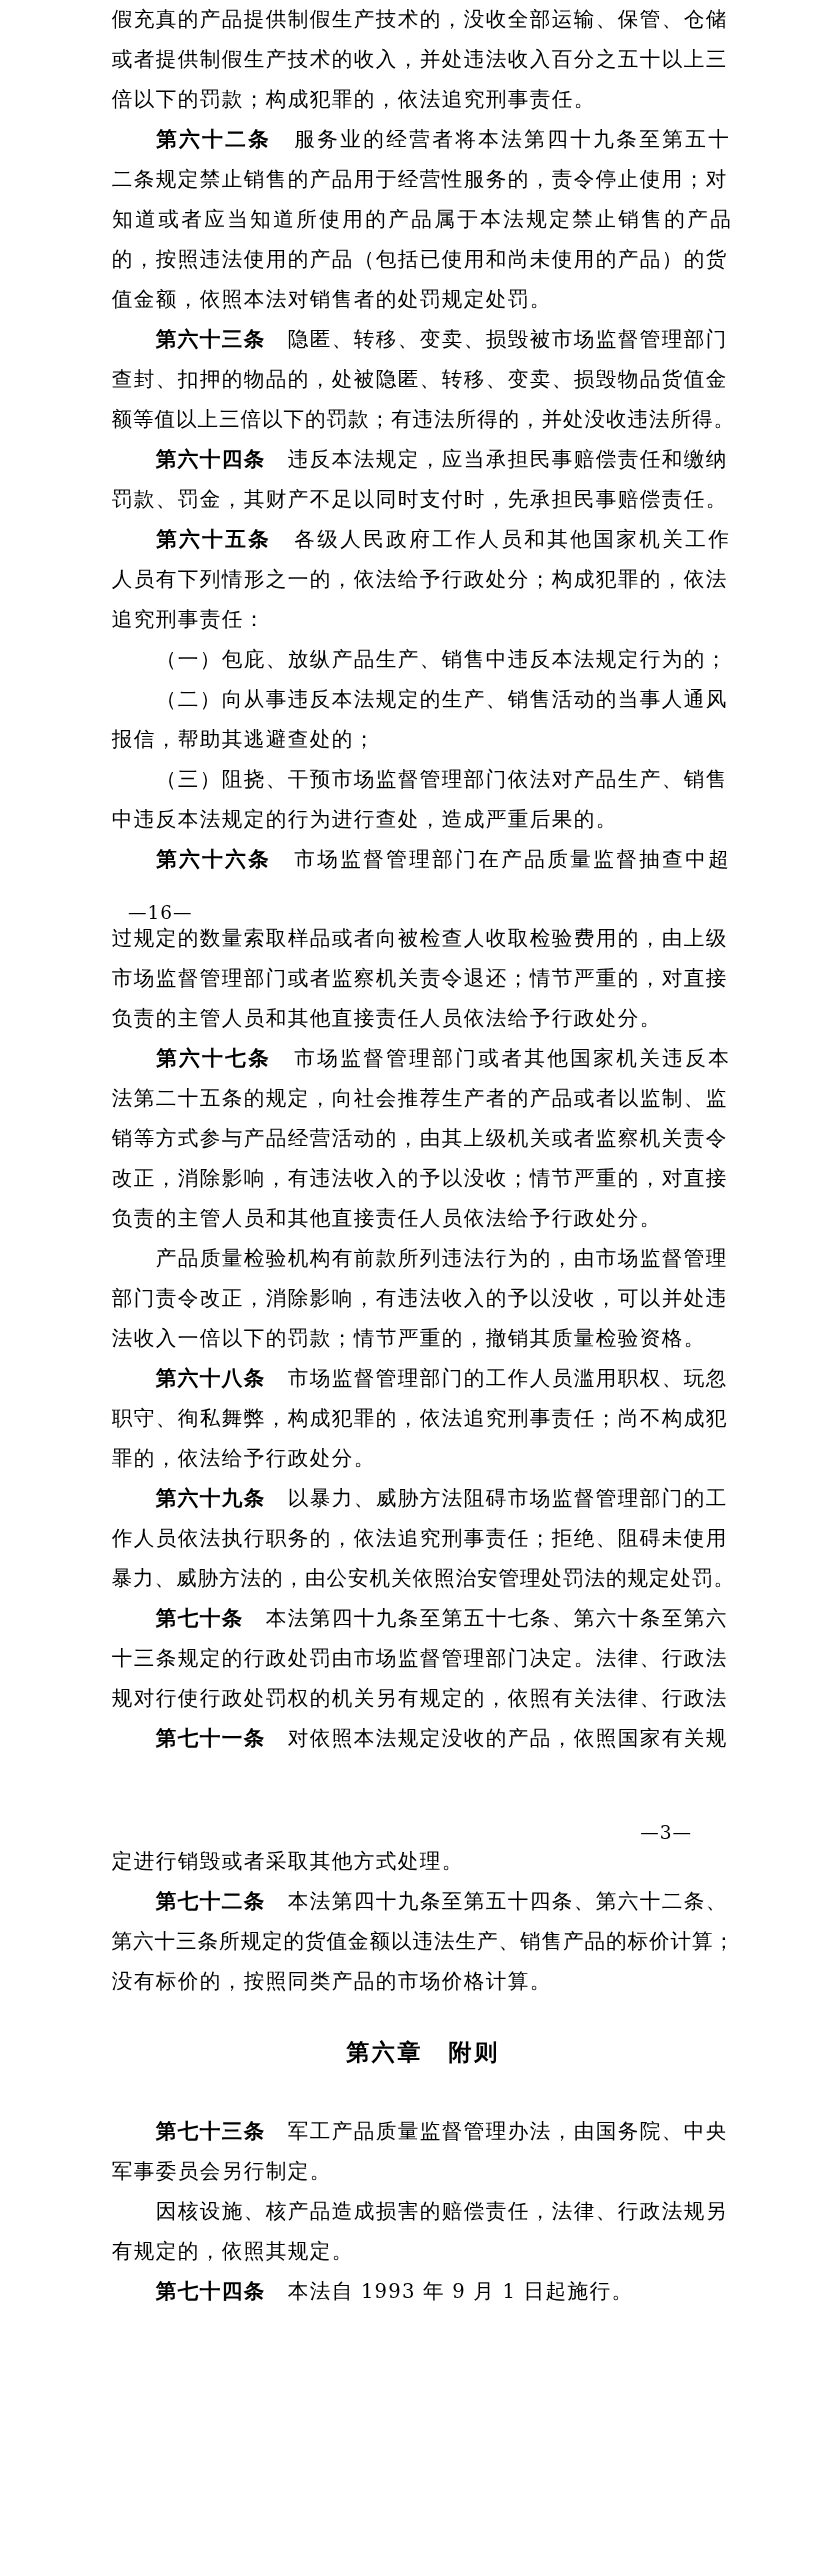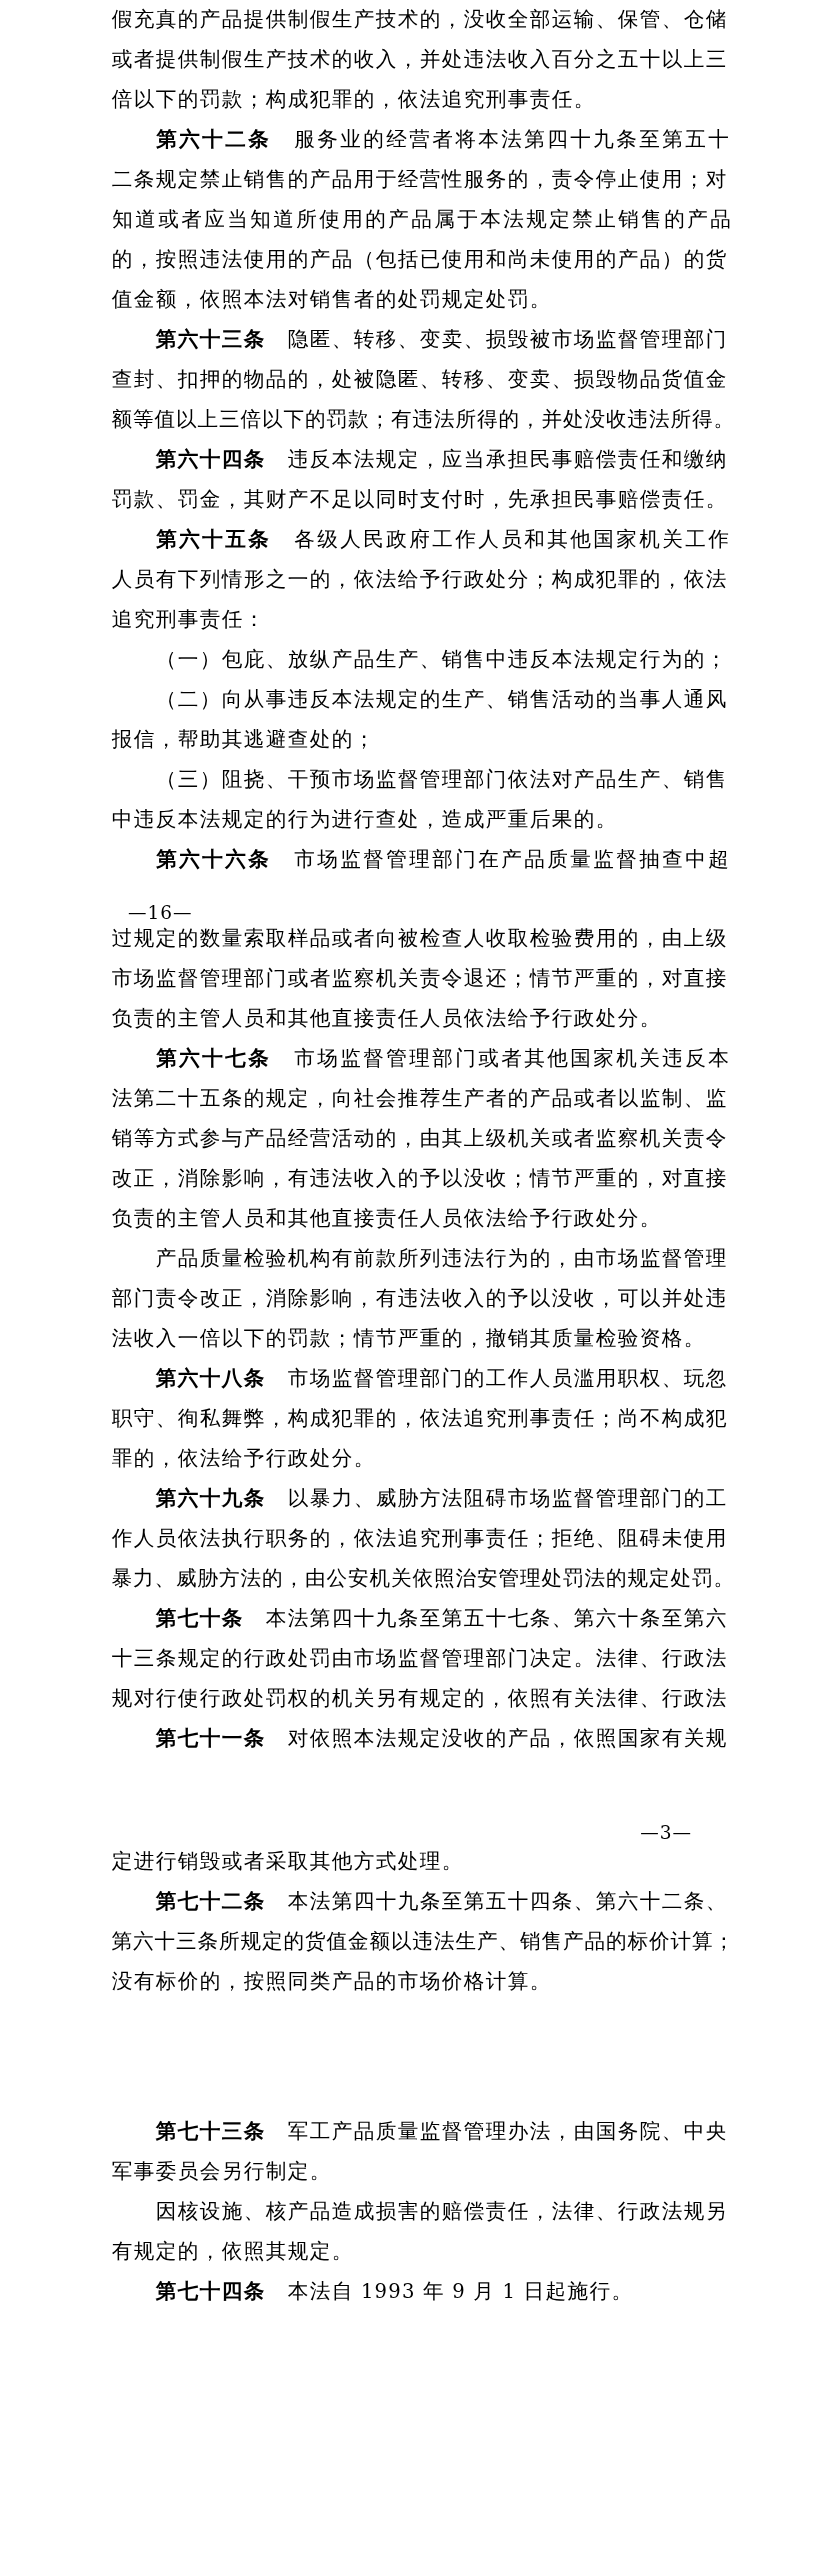--- a/index.html
+++ b/index.html
@@ -123,20 +123,21 @@
 
   <div id="num-17" class="pagenum">—3—</div>
 
   <div id="sec-p18a" class="textblock">
       <div class="line"><span class="ch" style="width: 22px;">定</span><span class="ch" style="width: 22px;">进</span><span class="ch" style="width: 22px;">行</span><span class="ch" style="width: 22px;">销</span><span class="ch" style="width: 22px;">毁</span><span class="ch" style="width: 22px;">或</span><span class="ch" style="width: 22px;">者</span><span class="ch" style="width: 22px;">采</span><span class="ch" style="width: 22px;">取</span><span class="ch" style="width: 22px;">其</span><span class="ch" style="width: 22px;">他</span><span class="ch" style="width: 22px;">方</span><span class="ch" style="width: 22px;">式</span><span class="ch" style="width: 22px;">处</span><span class="ch" style="width: 22px;">理</span><span class="ch" style="width: 22px;">。</span></div>
       <div class="line indent"><span class="ch lead" style="width: 22px;">第</span><span class="ch lead" style="width: 22px;">七</span><span class="ch lead" style="width: 22px;">十</span><span class="ch lead" style="width: 22px;">二</span><span class="ch lead" style="width: 22px;">条</span><span class="gap" style="width: 22px;"></span><span class="ch" style="width: 22px;">本</span><span class="ch" style="width: 22px;">法</span><span class="ch" style="width: 22px;">第</span><span class="ch" style="width: 22px;">四</span><span class="ch" style="width: 22px;">十</span><span class="ch" style="width: 22px;">九</span><span class="ch" style="width: 22px;">条</span><span class="ch" style="width: 22px;">至</span><span class="ch" style="width: 22px;">第</span><span class="ch" style="width: 22px;">五</span><span class="ch" style="width: 22px;">十</span><span class="ch" style="width: 22px;">四</span><span class="ch" style="width: 22px;">条</span><span class="ch" style="width: 22px;">、</span><span class="ch" style="width: 22px;">第</span><span class="ch" style="width: 22px;">六</span><span class="ch" style="width: 22px;">十</span><span class="ch" style="width: 22px;">二</span><span class="ch" style="width: 22px;">条</span><span class="ch" style="width: 22px;">、</span></div>
       <div class="line"><span class="ch" style="width: 21.5px;">第</span><span class="ch" style="width: 21.5px;">六</span><span class="ch" style="width: 21.5px;">十</span><span class="ch" style="width: 21.5px;">三</span><span class="ch" style="width: 21.5px;">条</span><span class="ch" style="width: 21.5px;">所</span><span class="ch" style="width: 21.5px;">规</span><span class="ch" style="width: 21.5px;">定</span><span class="ch" style="width: 21.5px;">的</span><span class="ch" style="width: 21.5px;">货</span><span class="ch" style="width: 21.5px;">值</span><span class="ch" style="width: 21.5px;">金</span><span class="ch" style="width: 21.5px;">额</span><span class="ch" style="width: 21.5px;">以</span><span class="ch" style="width: 21.5px;">违</span><span class="ch" style="width: 21.5px;">法</span><span class="ch" style="width: 21.5px;">生</span><span class="ch" style="width: 21.5px;">产</span><span class="ch" style="width: 21.5px;">、</span><span class="ch" style="width: 21.5px;">销</span><span class="ch" style="width: 21.5px;">售</span><span class="ch" style="width: 21.5px;">产</span><span class="ch" style="width: 21.5px;">品</span><span class="ch" style="width: 21.5px;">的</span><span class="ch" style="width: 21.5px;">标</span><span class="ch" style="width: 21.5px;">价</span><span class="ch" style="width: 21.5px;">计</span><span class="ch" style="width: 21.5px;">算</span><span class="ch" style="width: 21.5px;">；</span></div>
       <div class="line"><span class="ch" style="width: 22px;">没</span><span class="ch" style="width: 22px;">有</span><span class="ch" style="width: 22px;">标</span><span class="ch" style="width: 22px;">价</span><span class="ch" style="width: 22px;">的</span><span class="ch" style="width: 22px;">，</span><span class="ch" style="width: 22px;">按</span><span class="ch" style="width: 22px;">照</span><span class="ch" style="width: 22px;">同</span><span class="ch" style="width: 22px;">类</span><span class="ch" style="width: 22px;">产</span><span class="ch" style="width: 22px;">品</span><span class="ch" style="width: 22px;">的</span><span class="ch" style="width: 22px;">市</span><span class="ch" style="width: 22px;">场</span><span class="ch" style="width: 22px;">价</span><span class="ch" style="width: 22px;">格</span><span class="ch" style="width: 22px;">计</span><span class="ch" style="width: 22px;">算</span><span class="ch" style="width: 22px;">。</span></div>
     </div>
 
+  <div id="chapter">第六章　附则</div>
 
   <div id="sec-p18b" class="textblock">
       <div class="line indent"><span class="ch lead" style="width: 22px;">第</span><span class="ch lead" style="width: 22px;">七</span><span class="ch lead" style="width: 22px;">十</span><span class="ch lead" style="width: 22px;">三</span><span class="ch lead" style="width: 22px;">条</span><span class="gap" style="width: 22px;"></span><span class="ch" style="width: 22px;">军</span><span class="ch" style="width: 22px;">工</span><span class="ch" style="width: 22px;">产</span><span class="ch" style="width: 22px;">品</span><span class="ch" style="width: 22px;">质</span><span class="ch" style="width: 22px;">量</span><span class="ch" style="width: 22px;">监</span><span class="ch" style="width: 22px;">督</span><span class="ch" style="width: 22px;">管</span><span class="ch" style="width: 22px;">理</span><span class="ch" style="width: 22px;">办</span><span class="ch" style="width: 22px;">法</span><span class="ch" style="width: 22px;">，</span><span class="ch" style="width: 22px;">由</span><span class="ch" style="width: 22px;">国</span><span class="ch" style="width: 22px;">务</span><span class="ch" style="width: 22px;">院</span><span class="ch" style="width: 22px;">、</span><span class="ch" style="width: 22px;">中</span><span class="ch" style="width: 22px;">央</span></div>
       <div class="line"><span class="ch" style="width: 22px;">军</span><span class="ch" style="width: 22px;">事</span><span class="ch" style="width: 22px;">委</span><span class="ch" style="width: 22px;">员</span><span class="ch" style="width: 22px;">会</span><span class="ch" style="width: 22px;">另</span><span class="ch" style="width: 22px;">行</span><span class="ch" style="width: 22px;">制</span><span class="ch" style="width: 22px;">定</span><span class="ch" style="width: 22px;">。</span></div>
       <div class="line indent"><span class="ch" style="width: 22px;">因</span><span class="ch" style="width: 22px;">核</span><span class="ch" style="width: 22px;">设</span><span class="ch" style="width: 22px;">施</span><span class="ch" style="width: 22px;">、</span><span class="ch" style="width: 22px;">核</span><span class="ch" style="width: 22px;">产</span><span class="ch" style="width: 22px;">品</span><span class="ch" style="width: 22px;">造</span><span class="ch" style="width: 22px;">成</span><span class="ch" style="width: 22px;">损</span><span class="ch" style="width: 22px;">害</span><span class="ch" style="width: 22px;">的</span><span class="ch" style="width: 22px;">赔</span><span class="ch" style="width: 22px;">偿</span><span class="ch" style="width: 22px;">责</span><span class="ch" style="width: 22px;">任</span><span class="ch" style="width: 22px;">，</span><span class="ch" style="width: 22px;">法</span><span class="ch" style="width: 22px;">律</span><span class="ch" style="width: 22px;">、</span><span class="ch" style="width: 22px;">行</span><span class="ch" style="width: 22px;">政</span><span class="ch" style="width: 22px;">法</span><span class="ch" style="width: 22px;">规</span><span class="ch" style="width: 22px;">另</span></div>
       <div class="line"><span class="ch" style="width: 22px;">有</span><span class="ch" style="width: 22px;">规</span><span class="ch" style="width: 22px;">定</span><span class="ch" style="width: 22px;">的</span><span class="ch" style="width: 22px;">，</span><span class="ch" style="width: 22px;">依</span><span class="ch" style="width: 22px;">照</span><span class="ch" style="width: 22px;">其</span><span class="ch" style="width: 22px;">规</span><span class="ch" style="width: 22px;">定</span><span class="ch" style="width: 22px;">。</span></div>
       <div class="line indent"><span class="ch lead" style="width: 22px;">第</span><span class="ch lead" style="width: 22px;">七</span><span class="ch lead" style="width: 22px;">十</span><span class="ch lead" style="width: 22px;">四</span><span class="ch lead" style="width: 22px;">条</span><span class="gap" style="width: 22px;"></span><span class="ch" style="width: 22px;">本</span><span class="ch" style="width: 22px;">法</span><span class="ch" style="width: 22px;">自</span><span class="ch sp" style="width: 7.3px;"> </span><span class="ch num" style="width: 13.7px;">1</span><span class="ch num" style="width: 13.7px;">9</span><span class="ch num" style="width: 13.7px;">9</span><span class="ch num" style="width: 13.7px;">3</span><span class="ch sp" style="width: 7.3px;"> </span><span class="ch" style="width: 22px;">年</span><span class="ch sp" style="width: 7.3px;"> </span><span class="ch num" style="width: 13.7px;">9</span><span class="ch sp" style="width: 7.3px;"> </span><span class="ch" style="width: 22px;">月</span><span class="ch sp" style="width: 7.3px;"> </span><span class="ch num" style="width: 13.7px;">1</span><span class="ch sp" style="width: 7.3px;"> </span><span class="ch" style="width: 22px;">日</span><span class="ch" style="width: 22px;">起</span><span class="ch" style="width: 22px;">施</span><span class="ch" style="width: 22px;">行</span><span class="ch" style="width: 22px;">。</span></div>
     </div>
 
 </div>

